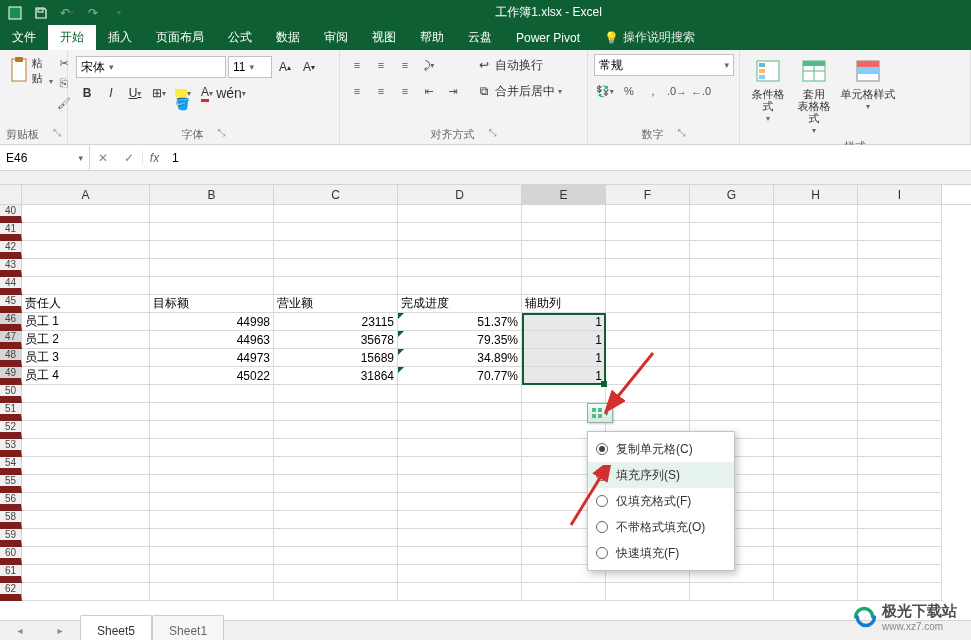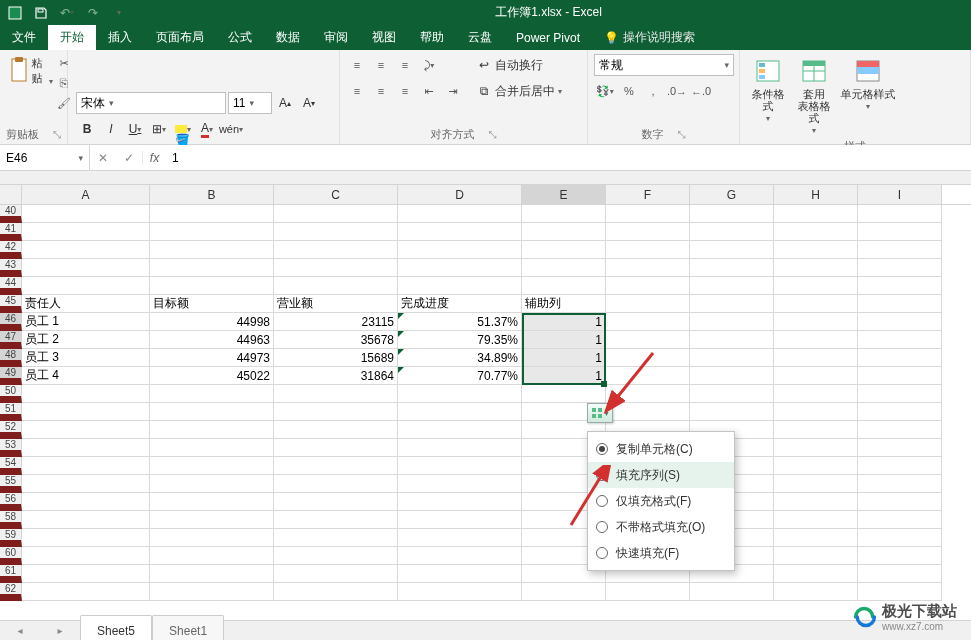--- a/index.html
+++ b/index.html
@@ -16,31 +16,31 @@
 .menu-tabs { height: 25px; background: #0e6034; display: flex; align-items: stretch; }
 .menu-tab { padding: 0 12px; color: #fff; font-size: 12px; display: flex; align-items: center; cursor: pointer; }
 .menu-tab.active { background: #fff; color: #0e6034; }
 .menu-tab.file { background: #0e6034; }
 .tell-me { display: flex; align-items: center; color: #e6e6e6; font-size: 12px; margin-left: 12px; gap: 4px; }
 
 
 .ribbon { height: 95px; background: #f3f3f3; border-bottom: 1px solid #d4d4d4; display: flex; }
 .ribbon-group { border-right: 1px solid #e0e0e0; padding: 4px 6px 2px 6px; display: flex; flex-direction: column; }
 .ribbon-group-body { flex: 1; display: flex; align-items: flex-start; gap: 2px; }
-.ribbon-group-label { text-align: center; font-size: 11px; color: #666; padding-top: 2px; display:flex; justify-content:center; align-items:center; gap:8px;}
+.ribbon-group-label { text-align: center; font-size: 11px; color: #666; padding-top: 2px; display:flex; justify-content:center; gap:8px;}
 .dd-arrow { font-size: 8px; color: #666; }
 
 .ribbon-col { display: flex; flex-direction: row; align-items: flex-end; }
 .ribbon-col .big-icon { width: 32px; height: 32px; display: flex; align-items: center; justify-content: center; font-size: 20px; }
 .ribbon-col .lbl { font-size: 11px; color: #333; }
 
 .vcol { display: flex; flex-direction: column; gap: 2px; }
 .vcol .small-btn { width: 18px; height: 18px; display: flex; align-items: center; justify-content: center; font-size: 11px; color: #555; }
 
-.font-box { display: flex; flex-direction: column; gap: 4px; padding: 2px; margin-top: 36px; }
+.font-box { display: flex; flex-direction: column; gap: 4px; padding: 2px; }
 .font-row { display: flex; gap: 2px; align-items: center; }
 .combo { border: 1px solid #c0c0c0; background: #fff; height: 22px; display: flex; align-items: center; padding: 0 4px; font-size: 12px; }
 .combo .dd { margin-left: 4px; font-size: 9px; color: #666; }
 .font-btn { width: 22px; height: 22px; display: flex; align-items: center; justify-content: center; font-size: 12px; color: #333; }
 .font-btn.bold { font-weight: bold; }
 .font-btn.italic { font-style: italic; }
 
 .align-box { display:flex; flex-direction:column; gap:4px; }
 .align-row { display:flex; gap:2px; }
 .align-btn { width:22px; height:22px; display:flex; align-items:center; justify-content:center; font-size:11px; color:#555;}
@@ -209,21 +209,21 @@
           <div class="font-btn">⊞<span class="dd-arrow">▾</span></div>
           <div class="font-btn">
               <span style="background:#ffeb3b;width:12px;height:4px;display:inline-block;border-top:8px solid transparent;">🪣</span>
               <span class="dd-arrow">▾</span>
             </div>
           <div class="font-btn">
               <span style="border-bottom:3px solid #d32f2f;">A</span>
               <span class="dd-arrow">▾</span>
             </div>
           <div class="font-btn">
-              <span style="font-size:11px;">wén</span>
+              <span style="font-size:14px;">wén</span>
               <span class="dd-arrow">▾</span>
             </div>
         </div>
       </div>
     </div>
     <div class="ribbon-group-label">
         <span>字体</span>
         <span class="launcher">⤡</span>
       </div>
   </div>

